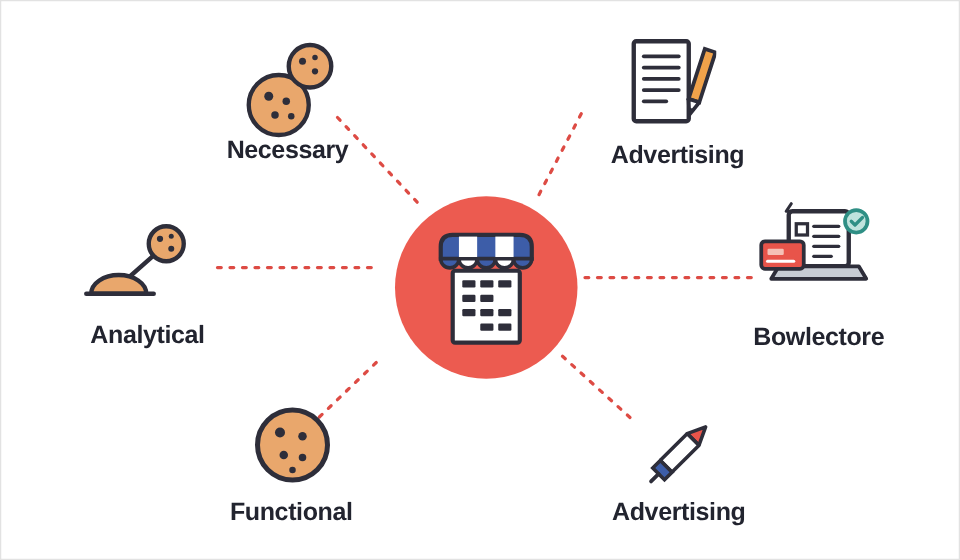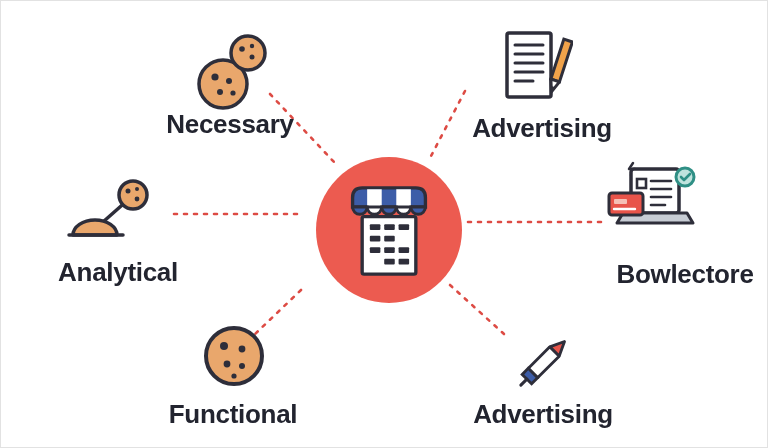--- a/index.html
+++ b/index.html
@@ -28,21 +28,21 @@
     border-radius: 50%;
     background: #ec5b50;
     display: flex;
     align-items: center;
     justify-content: center;
   }
   .node-icon { position: absolute; }
   .node-label {
     position: absolute;
     transform: translateX(-50%);
-    font-size: 26px;
+    font-size: 20px;
     font-weight: 700;
     color: #22242f;
     letter-spacing: -0.3px;
     white-space: nowrap;
   }
 </style>
 </head>
 <body>
 
 <div class="canvas">
@@ -139,21 +139,21 @@
       <line x1="44" y1="44" x2="58" y2="44"></line>
     </g>
     <rect x="30" y="18" width="9" height="9" fill="none" stroke="#2e2e3a" stroke-width="2.6"></rect>
     <circle cx="78" cy="16" r="9" fill="#bfe3dd" stroke="#2f8f85" stroke-width="3"></circle>
     <path d="M74 16 l3 3 l6 -6" fill="none" stroke="#2f8f85" stroke-width="2.6" stroke-linecap="round" stroke-linejoin="round"></path>
     <path d="M16 52 L80 52 L86 62 L10 62 Z" fill="#c7ccd4" stroke="#2e2e3a" stroke-width="3" stroke-linejoin="round"></path>
     <rect x="2" y="32" width="34" height="22" rx="3" fill="#e8544a" stroke="#2e2e3a" stroke-width="3"></rect>
     <rect x="7" y="38" width="13" height="5" rx="1" fill="#f5c0b6"></rect>
     <line x1="7" y1="48" x2="28" y2="48" stroke="#ffffff" stroke-width="2.4" stroke-linecap="round"></line>
   </svg>
-  <div class="node-label" style="left:684px; top:258px;">Bowlectore</div>
+  <div class="node-label" style="left:654px; top:258px;">Bowlectore</div>
 
   <svg class="node-icon" style="left:196px; top:318px;" width="74" height="74" viewBox="0 0 74 74">
     <circle cx="37" cy="37" r="28" fill="#e9a76c" stroke="#2e2e3a" stroke-width="4"></circle>
     <circle cx="27" cy="27" r="4" fill="#2e2e3a"></circle>
     <circle cx="45" cy="30" r="3.4" fill="#2e2e3a"></circle>
     <circle cx="30" cy="45" r="3.4" fill="#2e2e3a"></circle>
     <circle cx="45" cy="47" r="3" fill="#2e2e3a"></circle>
     <circle cx="37" cy="57" r="2.6" fill="#2e2e3a"></circle>
   </svg>
   <div class="node-label" style="left:232px; top:398px;text-align:right;">Functional</div>

